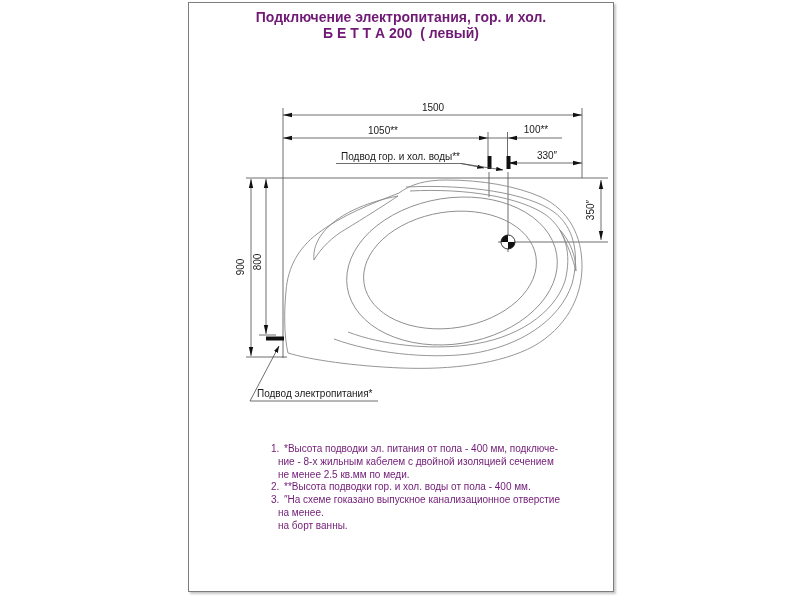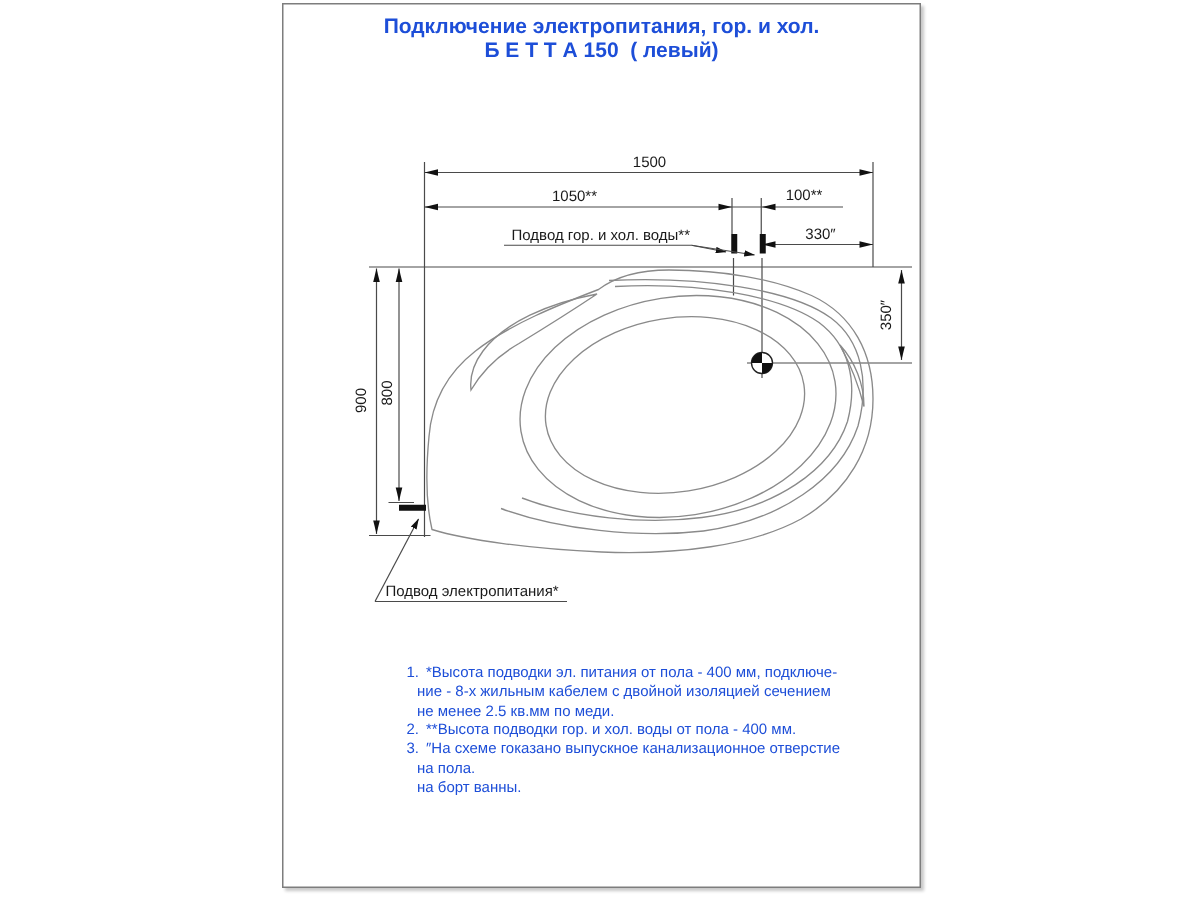--- a/index.html
+++ b/index.html
@@ -1,17 +1,17 @@
 <!DOCTYPE html>
 <html><head>
 <meta charset="utf-8">
 <style>
   html,body{margin:0;padding:0;background:#fff;}
   .canvas{position:relative;width:800px;height:600px;background:#ffffff;overflow:hidden;
-          font-family:"Liberation Sans",sans-serif;color:#1d4ed8;}
+          font-family:"Liberation Sans",sans-serif;color:#701a75;}
   .sheet{position:absolute;left:188px;top:2px;width:426px;height:590px;background:#fff;
          border:1px solid #7d7d7d;box-sizing:border-box;box-shadow:2px 2px 2px rgba(0,0,0,0.22);}
   .title{position:absolute;left:0;right:0;top:6px;text-align:center;
          font-size:14px;font-weight:bold;line-height:16px;}
   .title-line{white-space:pre;}
   .diagram-svg{position:absolute;left:0;top:0;}
   .notes{position:absolute;left:82px;top:440px;width:340px;font-size:10px;line-height:12.8px;}
   .nline{white-space:pre;}
   .nline .nnum{display:inline-block;width:13px;}
   .nline.cont{padding-left:7px;}
@@ -22,21 +22,21 @@
   .dtxt{font-family:"Liberation Sans",sans-serif;font-size:10px;fill:#1a1a1a;}
 </style>
 </head>
 <body>
 
 <div class="canvas">
   <div class="sheet">
 
     <div class="title">
       <div class="title-line">Подключение электропитания, гор. и хол.</div>
-      <div class="title-line">Б Е Т Т А 150  ( левый)</div>
+      <div class="title-line">Б Е Т Т А 200  ( левый)</div>
     </div>
 
     <svg class="diagram-svg" width="424" height="588" viewBox="189 3 424 588" xmlns="http://www.w3.org/2000/svg">
       <defs>
         <marker id="arr" viewBox="0 0 10 6" refX="9.5" refY="3" markerWidth="9" markerHeight="5.5" orient="auto">
           <path d="M0,0 L10,3 L0,6 z" fill="#111"></path>
         </marker>
       </defs>
 
       <g>
@@ -133,18 +133,18 @@
       <text class="dtxt" x="460" y="160" text-anchor="end">Подвод гор. и хол. воды**</text>
       <text class="dtxt" x="257" y="397" text-anchor="start">Подвод электропитания*</text>
     </svg>
 
     <div class="notes">
       <div class="nline"><span class="nnum">1.</span><span>*Высота подводки эл. питания от пола - 400 мм, подключе-</span></div>
       <div class="nline cont">ние - 8-х жильным кабелем с двойной изоляцией сечением</div>
       <div class="nline cont">не менее 2.5 кв.мм по меди.</div>
       <div class="nline"><span class="nnum">2.</span><span>**Высота подводки гор. и хол. воды от пола - 400 мм.</span></div>
       <div class="nline"><span class="nnum">3.</span><span>″На схеме гоказано выпускное канализационное отверстие</span></div>
-      <div class="nline cont">на пола.</div>
+      <div class="nline cont">на менее.</div>
       <div class="nline cont">на борт ванны.</div>
     </div>
 
   </div>
 </div>
 
 </body></html>

